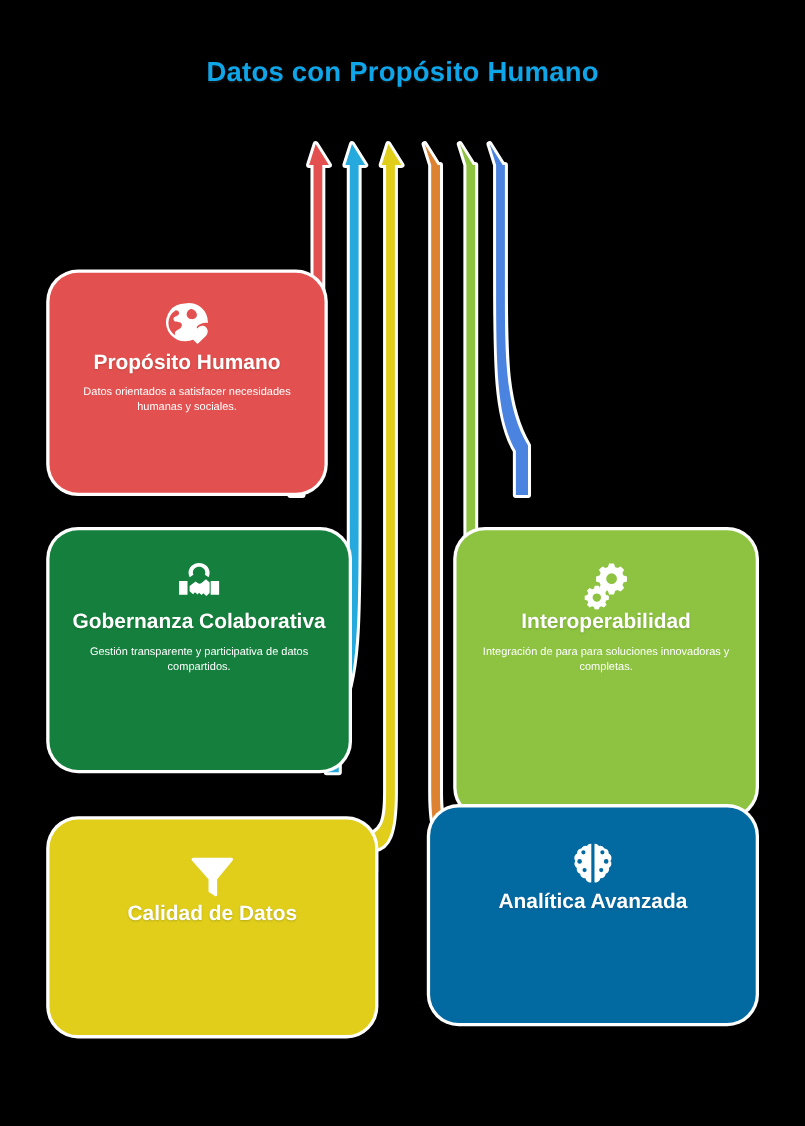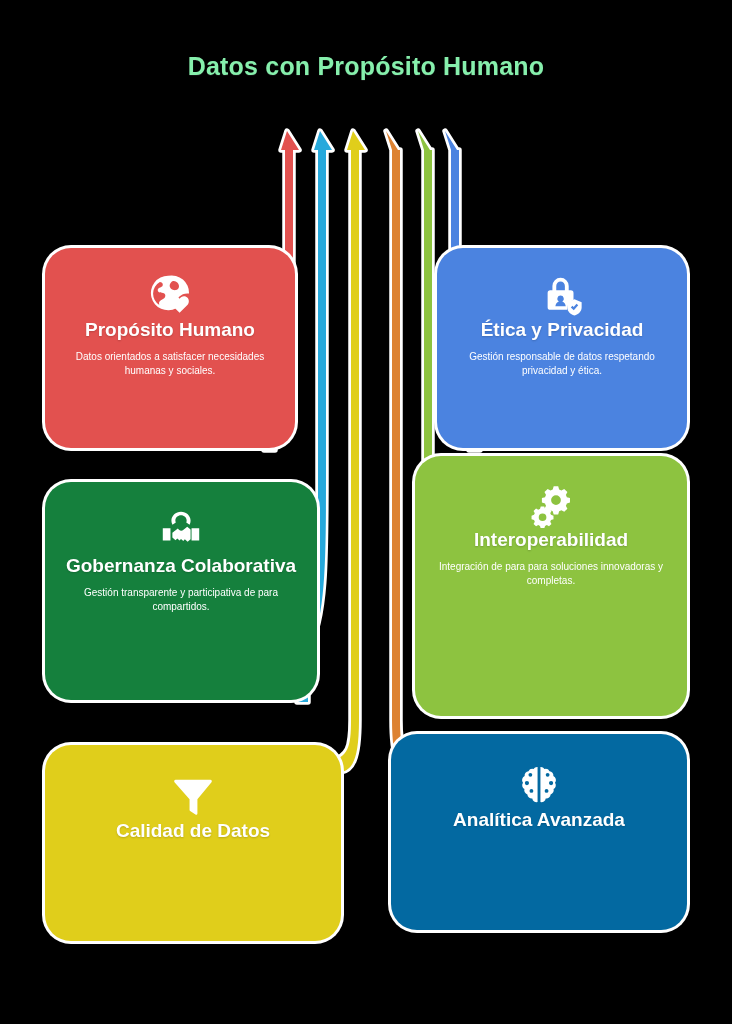--- a/index.html
+++ b/index.html
@@ -25,21 +25,21 @@
   
   #title {
     position: absolute;
     left: 0;
     top: 52px;
     width: 732px;
     text-align: center;
     font-size: 25px;
     font-weight: bold;
     letter-spacing: 0.2px;
-    color: #86efac;
+    color: #0ea5e9;
     text-shadow: 0 1px 0 #111;
     user-select: none;
   }
 
   
   #flow {
     position: absolute;
     left: 0; top: 0;
     width: 732px;
     height: 1024px;
@@ -81,21 +81,21 @@
     font-weight: normal;
     line-height: 1.42;
     margin: 0;
     color: #ffffff;
   }
 
   
   #card-0 { left: 45px;  top: 248px; width: 250px; height: 200px; }
   #card-1 { left: 437px; top: 248px; width: 250px; height: 200px; }
   #card-2 { left: 45px;  top: 482px; width: 272px; height: 218px; }
-  #card-3 { left: 415px; top: 456px; width: 272px; height: 260px; }
+  #card-3 { left: 415px; top: 482px; width: 272px; height: 260px; }
   #card-4 { left: 45px;  top: 734px; width: 296px; height: 196px; }
   #card-5 { left: 391px; top: 734px; width: 296px; height: 196px; }
 
   #card-0 .card-inner { top: 24px; }
   #card-1 .card-inner { top: 24px; }
   #card-2 .card-inner { top: 26px; }
   #card-3 .card-inner { top: 26px; }
   #card-4 .card-inner { top: 28px; }
   #card-5 .card-inner { top: 28px; }
 </style>
@@ -184,44 +184,32 @@
         <svg width="46" height="46" viewBox="0 0 48 48" fill="#ffffff">
           <path d="M22 4a18 18 0 1 0 8.5 33.9 12.2 12.2 0 0 1-.5-3.5 12 12 0 0 1 12-12c.6 0 1.2 0 1.8.1A18 18 0 0 0 22 4zm-8.6 6.4c2 .2 3.4 1.4 3 3.3-.4 2.2-3.2 2-4.6 3.5-1.1 1.2-.6 3.2.9 4 1.7.9 3.9.1 5.4 1.2 1.6 1.2 1.2 3.7-.2 5-1.4 1.4-3.6 1.7-4.8 3.3-.8 1.1-.6 2.6-.2 3.8A14.1 14.1 0 0 1 13.4 10.4zM27 9.5c1.6-.7 3.4.3 4.6 1.5 1.5 1.5 2.3 3.8 1.4 5.7-.9 1.9-3.3 2.6-5.3 2.2-2-.4-3.7-2-4-4-.3-2.2 1.3-4.5 3.3-5.4z"></path>
           <path d="M42 26.6c-2.4-2.3-6.3-1.7-8 1.2-1.7-2.9-5.6-3.5-8-1.2-2.3 2.2-2.2 5.9.1 8.2l7.9 7.7 7.9-7.7c2.3-2.3 2.4-6 .1-8.2z"></path>
         </svg>
       </div>
       <div class="card-title">Propósito Humano</div>
       <div class="card-desc">Datos orientados a satisfacer necesidades humanas y sociales.</div>
     </div>
   </div>
 
-  <div class="card" id="card-1" style="background:#4B83E0;">
-    <div class="card-inner">
-      <div class="card-icon">
-        <svg width="46" height="46" viewBox="0 0 48 48" fill="#ffffff">
-          <path d="M14 19v-4.5a8.5 8.5 0 0 1 17 0V19h2.2a2.8 2.8 0 0 1 2.8 2.8V29a13.9 13.9 0 0 0-3.2 2.1 11.6 11.6 0 0 0-3.6 8.3 2.8 2.8 0 0 1-.6.1H11.8A2.8 2.8 0 0 1 9 36.7V21.8A2.8 2.8 0 0 1 11.8 19zm4 0h9v-4.5a4.5 4.5 0 0 0-9 0zm4.5 5.6a3.4 3.4 0 0 0-1.8 6.3c-2 .9-3.4 2.7-3.6 4.8h10.8c-.2-2.1-1.6-3.9-3.6-4.8a3.4 3.4 0 0 0-1.8-6.3z"></path>
-          <path d="M37 28.5l-7.5 3v5.6c0 3.8 3.1 7.2 7.5 8.4 4.4-1.2 7.5-4.6 7.5-8.4v-5.6zm3.9 6.1l-4.6 5.4-3.1-2.9 1.7-1.8 1.3 1.2 3-3.5z"></path>
-        </svg>
-      </div>
-      <div class="card-title">Ética y Privacidad</div>
-      <div class="card-desc">Gestión responsable de datos respetando privacidad y ética.</div>
-    </div>
-  </div>
 
   <div class="card" id="card-2" style="background:#15803d;">
     <div class="card-inner">
       <div class="card-icon">
         <svg width="46" height="46" viewBox="0 0 48 48" fill="#ffffff">
           <path d="M24 4c-5.5 0-10 4.1-10 9.2 0 1.5.4 3 1.1 4.2l3.5-2.3a5.9 5.9 0 0 1-.5-2c0-3.1 2.6-5.6 5.9-5.6s5.9 2.5 5.9 5.6c0 .7-.1 1.4-.4 2l3.5 2.3c.6-1.3 1-2.7 1-4.2C34 8.1 29.5 4 24 4z"></path>
           <path d="M5 21h8v13H5zM35 21h8v13h-8z"></path>
           <path d="M30.5 19.5l-3.9 3.2a3.6 3.6 0 0 1-4.7-.1l-1.2-1.1-5.7 4.4v5l3.3 2.8 1.8-1.9 2.4 2.1 1.5-1.6 2.4 2.1 1.6-1.7 2.9 2.5 3.1-2.7V22.4z"></path>
         </svg>
       </div>
       <div class="card-title">Gobernanza Colaborativa</div>
-      <div class="card-desc">Gestión transparente y participativa de para compartidos.</div>
+      <div class="card-desc">Gestión transparente y participativa de datos compartidos.</div>
     </div>
   </div>
 
   <div class="card" id="card-3" style="background:#8DC340;">
     <div class="card-inner">
       <div class="card-icon">
         <svg width="46" height="46" viewBox="0 0 48 48" fill="#ffffff">
           <path d="M31.5 4.5l1 3.3c.8.2 1.6.6 2.3 1l3-1.6 3.3 3.3-1.6 3c.4.7.8 1.5 1 2.3l3.3 1v4.7l-3.3 1c-.2.8-.6 1.6-1 2.3l1.6 3-3.3 3.3-3-1.6c-.7.4-1.5.8-2.3 1l-1 3.3h-4.7l-1-3.3c-.8-.2-1.6-.6-2.3-1l-3 1.6-3.3-3.3 1.6-3c-.4-.7-.8-1.5-1-2.3l-3.3-1v-4.7l3.3-1c.2-.8.6-1.6 1-2.3l-1.6-3 3.3-3.3 3 1.6c.7-.4 1.5-.8 2.3-1l1-3.3zm-2.3 9.3a5.1 5.1 0 1 0 0 10.2 5.1 5.1 0 0 0 0-10.2z"></path>
           <path d="M17 25.5l.8 2.6c.6.2 1.2.4 1.8.8l2.3-1.3 2.6 2.6-1.3 2.3c.3.6.6 1.2.8 1.8l2.6.8v3.7l-2.6.8c-.2.6-.4 1.2-.8 1.8l1.3 2.3-2.6 2.6-2.3-1.3c-.6.3-1.2.6-1.8.8l-.8 2.6h-3.7l-.8-2.6c-.6-.2-1.2-.4-1.8-.8l-2.3 1.3-2.6-2.6 1.3-2.3c-.3-.6-.6-1.2-.8-1.8l-2.6-.8v-3.7l2.6-.8c.2-.6.4-1.2.8-1.8l-1.3-2.3 2.6-2.6 2.3 1.3c.6-.3 1.2-.6 1.8-.8l.8-2.6zm-1.8 7.3a4 4 0 1 0 0 8 4 4 0 0 0 0-8z"></path>
         </svg>

